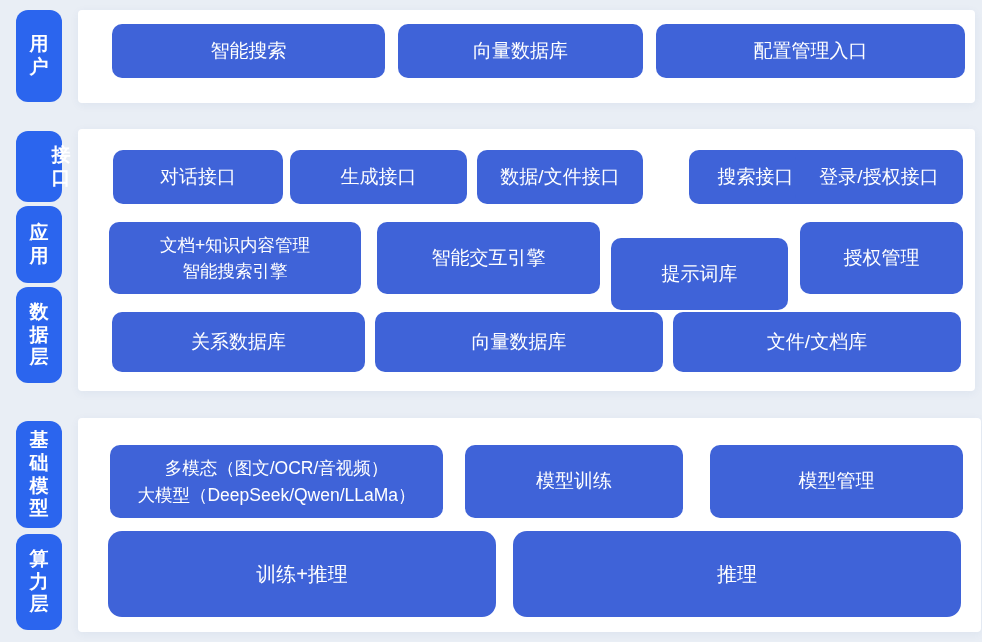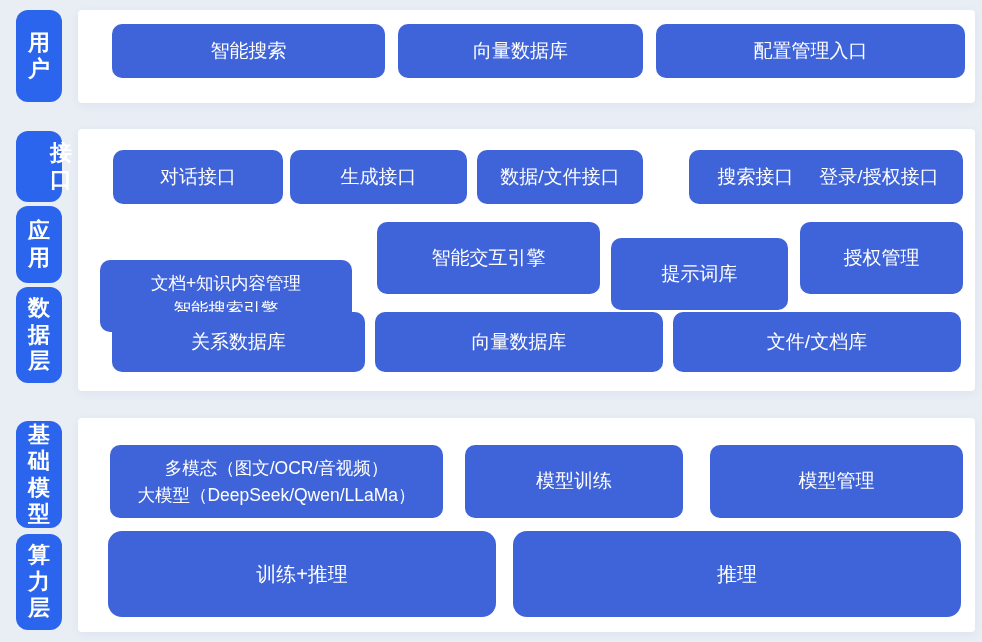--- a/index.html
+++ b/index.html
@@ -9,21 +9,21 @@
     font-family:"Liberation Sans", sans-serif;
   }
   .panel {
     position:absolute; background:#ffffff; border-radius:4px;
     box-shadow:0 2px 10px rgba(40,70,140,0.06);
   }
   .pill {
     position:absolute; left:16px; width:46px;
     background:#2b65ee; color:#fff; border-radius:12px;
     display:flex; align-items:center; justify-content:center;
-    font-weight:bold; font-size:22px; line-height:1.2;
+    font-weight:bold; font-size:19px; line-height:1.2;
     box-sizing:border-box;
   }
   .pill span {
     display:block; width:1.08em; word-break:break-all; text-align:center;
   }
   .blk {
     position:absolute; background:#3f63d8; color:#fff; border-radius:10px;
     display:flex; align-items:center; justify-content:center;
     text-align:center; font-size:19px; line-height:1.4;
     white-space:pre-line; box-sizing:border-box;
@@ -60,32 +60,32 @@
 </div>
 
 <div class="panel" style="left:78px; top:129px; width:897px; height:262px;">
 
   <div class="blk" style="left:35px;  top:21px; width:170px; height:54px;">对话接口</div>
   <div class="blk" style="left:212px; top:21px; width:177px; height:54px;">生成接口</div>
   <div class="blk" style="left:399px; top:21px; width:166px; height:54px;">数据/文件接口</div>
   <div class="blk" style="left:611px; top:21px; width:133px; height:54px;">搜索接口</div>
   <div class="blk" style="left:717px; top:21px; width:168px; height:54px;">登录/授权接口</div>
 
-  <div class="blk blk-2line" style="left:22px;  top:93px; width:252px; height:72px;margin-top:38px;">文档+知识内容管理
+  <div class="blk blk-2line" style="left:31px;  top:93px; width:252px; height:72px;">文档+知识内容管理
 智能搜索引擎</div>
   <div class="blk" style="left:299px; top:93px; width:223px; height:72px;">智能交互引擎</div>
   <div class="blk" style="left:533px; top:93px; width:177px; height:72px;margin-top:16px;">提示词库</div>
   <div class="blk" style="left:722px; top:93px; width:163px; height:72px;">授权管理</div>
 
   <div class="blk" style="left:34px;  top:183px; width:253px; height:60px;">关系数据库</div>
   <div class="blk" style="left:297px; top:183px; width:288px; height:60px;">向量数据库</div>
   <div class="blk" style="left:595px; top:183px; width:288px; height:60px;">文件/文档库</div>
 </div>
 
-<div class="panel" style="left:78px; top:418px; width:897px; height:214px;">
+<div class="panel" style="left:78px; top:418px; width:897px; height:214px;padding-left:6px;">
 
   <div class="blk blk-2line" style="left:32px; top:27px; width:333px; height:73px;">多模态（图文/OCR/音视频）
 大模型（DeepSeek/Qwen/LLaMa）</div>
   <div class="blk" style="left:387px; top:27px; width:218px; height:73px;">模型训练</div>
   <div class="blk" style="left:632px; top:27px; width:253px; height:73px;">模型管理</div>
 
   <div class="blk blk-lg" style="left:30px;  top:113px; width:388px; height:86px;">训练+推理</div>
   <div class="blk blk-lg" style="left:435px; top:113px; width:448px; height:86px;text-align:center;">推理</div>
 </div>
 

